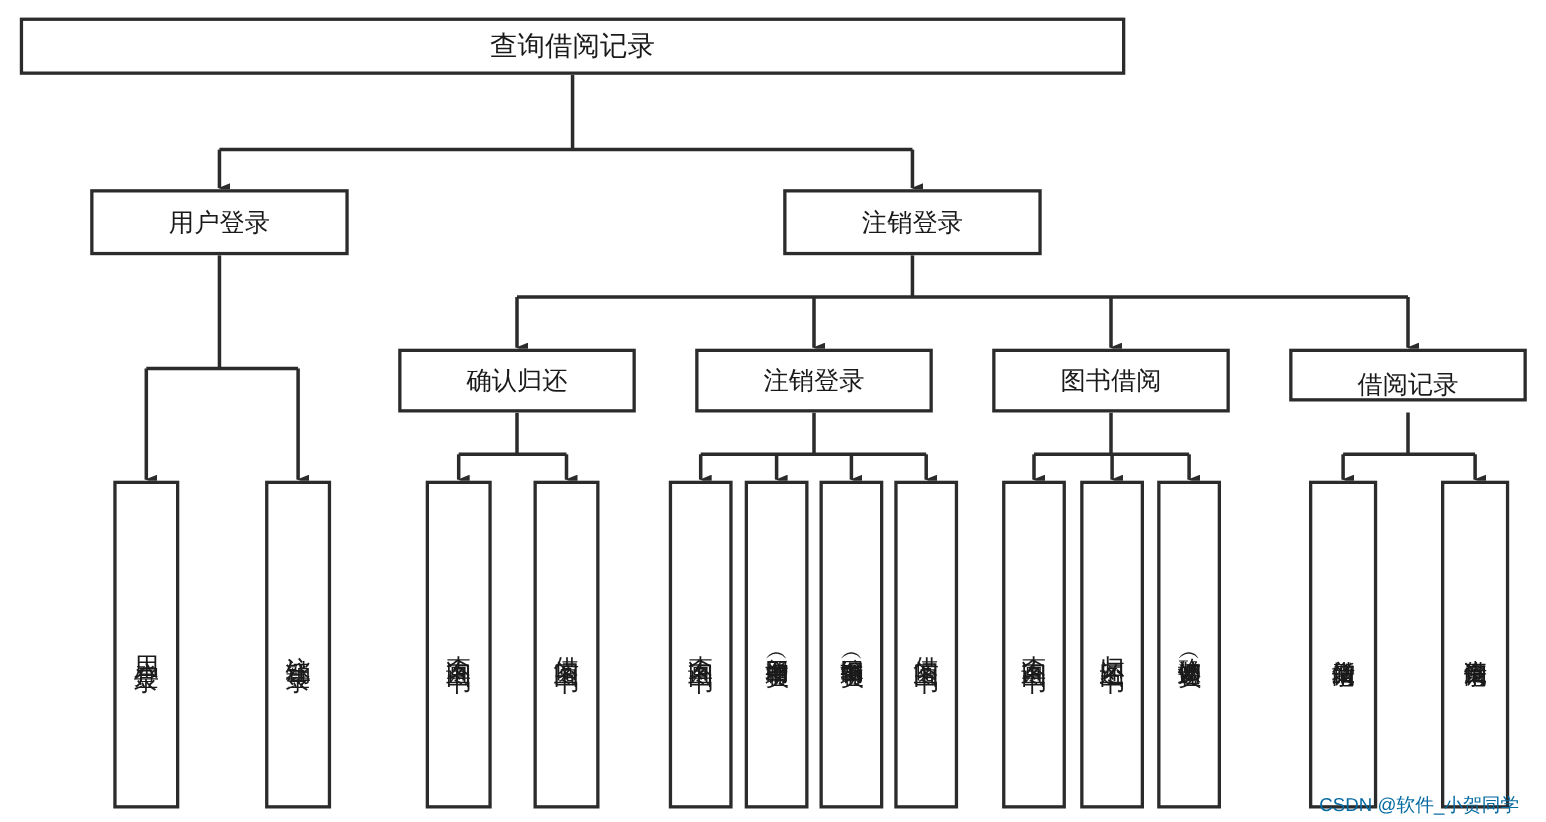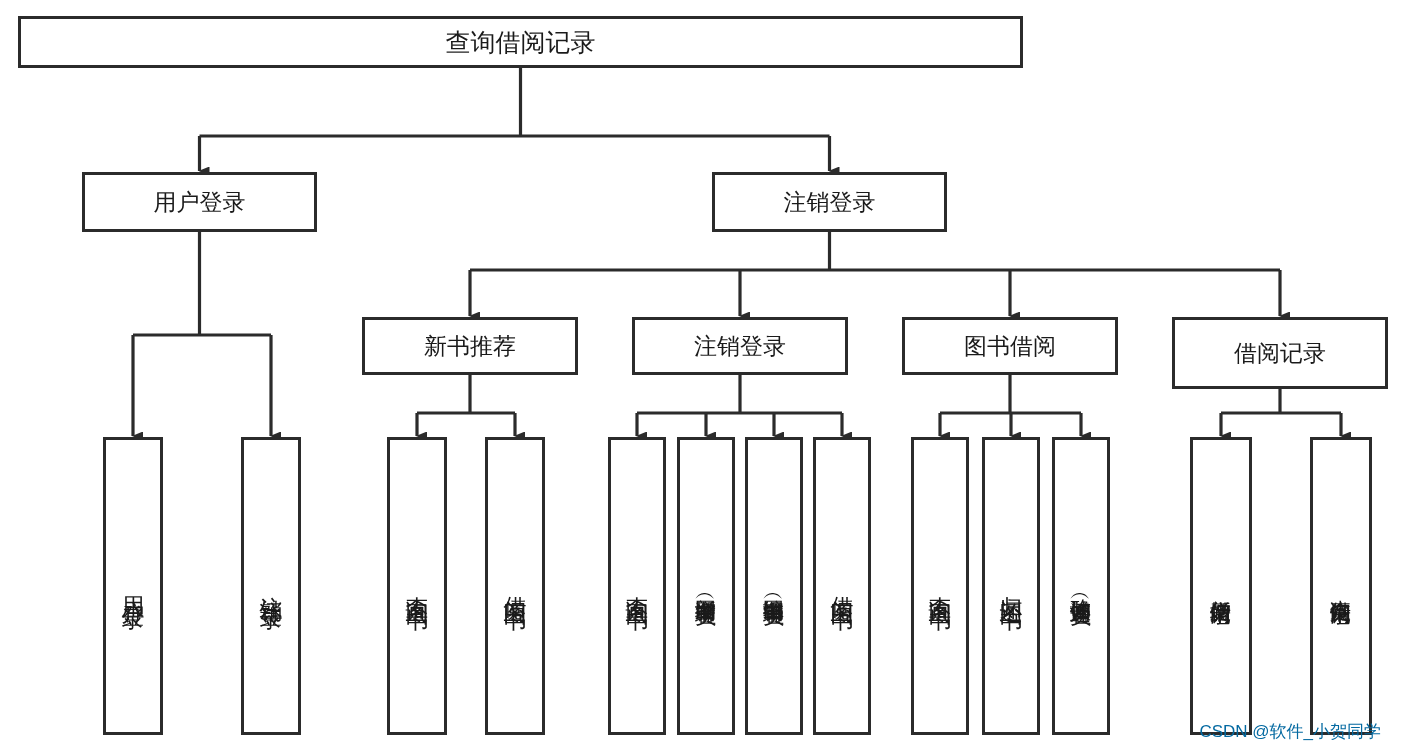--- a/index.html
+++ b/index.html
@@ -121,29 +121,29 @@
       <div class="node-box lvl-0" style="left: 18px; top: 16px; width: 1005px; height: 52px;">
         <span class="node-label">查询借阅记录</span>
       </div>
       <div class="node-box lvl-1" style="left: 82px; top: 172px; width: 235px; height: 60px;">
         <span class="node-label">用户登录</span>
       </div>
       <div class="node-box lvl-1" style="left: 712px; top: 172px; width: 235px; height: 60px;">
         <span class="node-label">注销登录</span>
       </div>
       <div class="node-box lvl-2" style="left: 362px; top: 317px; width: 216px; height: 58px;">
-        <span class="node-label">新书推荐</span>
+        <span class="node-label">确认归还</span>
       </div>
       <div class="node-box lvl-2" style="left: 632px; top: 317px; width: 216px; height: 58px;">
         <span class="node-label">注销登录</span>
       </div>
       <div class="node-box lvl-2" style="left: 902px; top: 317px; width: 216px; height: 58px;">
         <span class="node-label">图书借阅</span>
       </div>
-      <div class="node-box lvl-2" style="left: 1172px; top: 317px; width: 216px; height: 72px;">
+      <div class="node-box lvl-2" style="left: 1172px; top: 317px; width: 216px; height: 48px; align-items: flex-end;">
         <span class="node-label">借阅记录</span>
       </div>
       <div class="node-box lvl-3 vertical" style="left: 103px; top: 437px; width: 60px; height: 298px;">
         <span class="node-label">用户登录</span>
       </div>
       <div class="node-box lvl-3 vertical" style="left: 241px; top: 437px; width: 60px; height: 298px;">
         <span class="node-label">注销登录</span>
       </div>
       <div class="node-box lvl-3 vertical" style="left: 387px; top: 437px; width: 60px; height: 298px;">
         <span class="node-label">查询图书</span>

